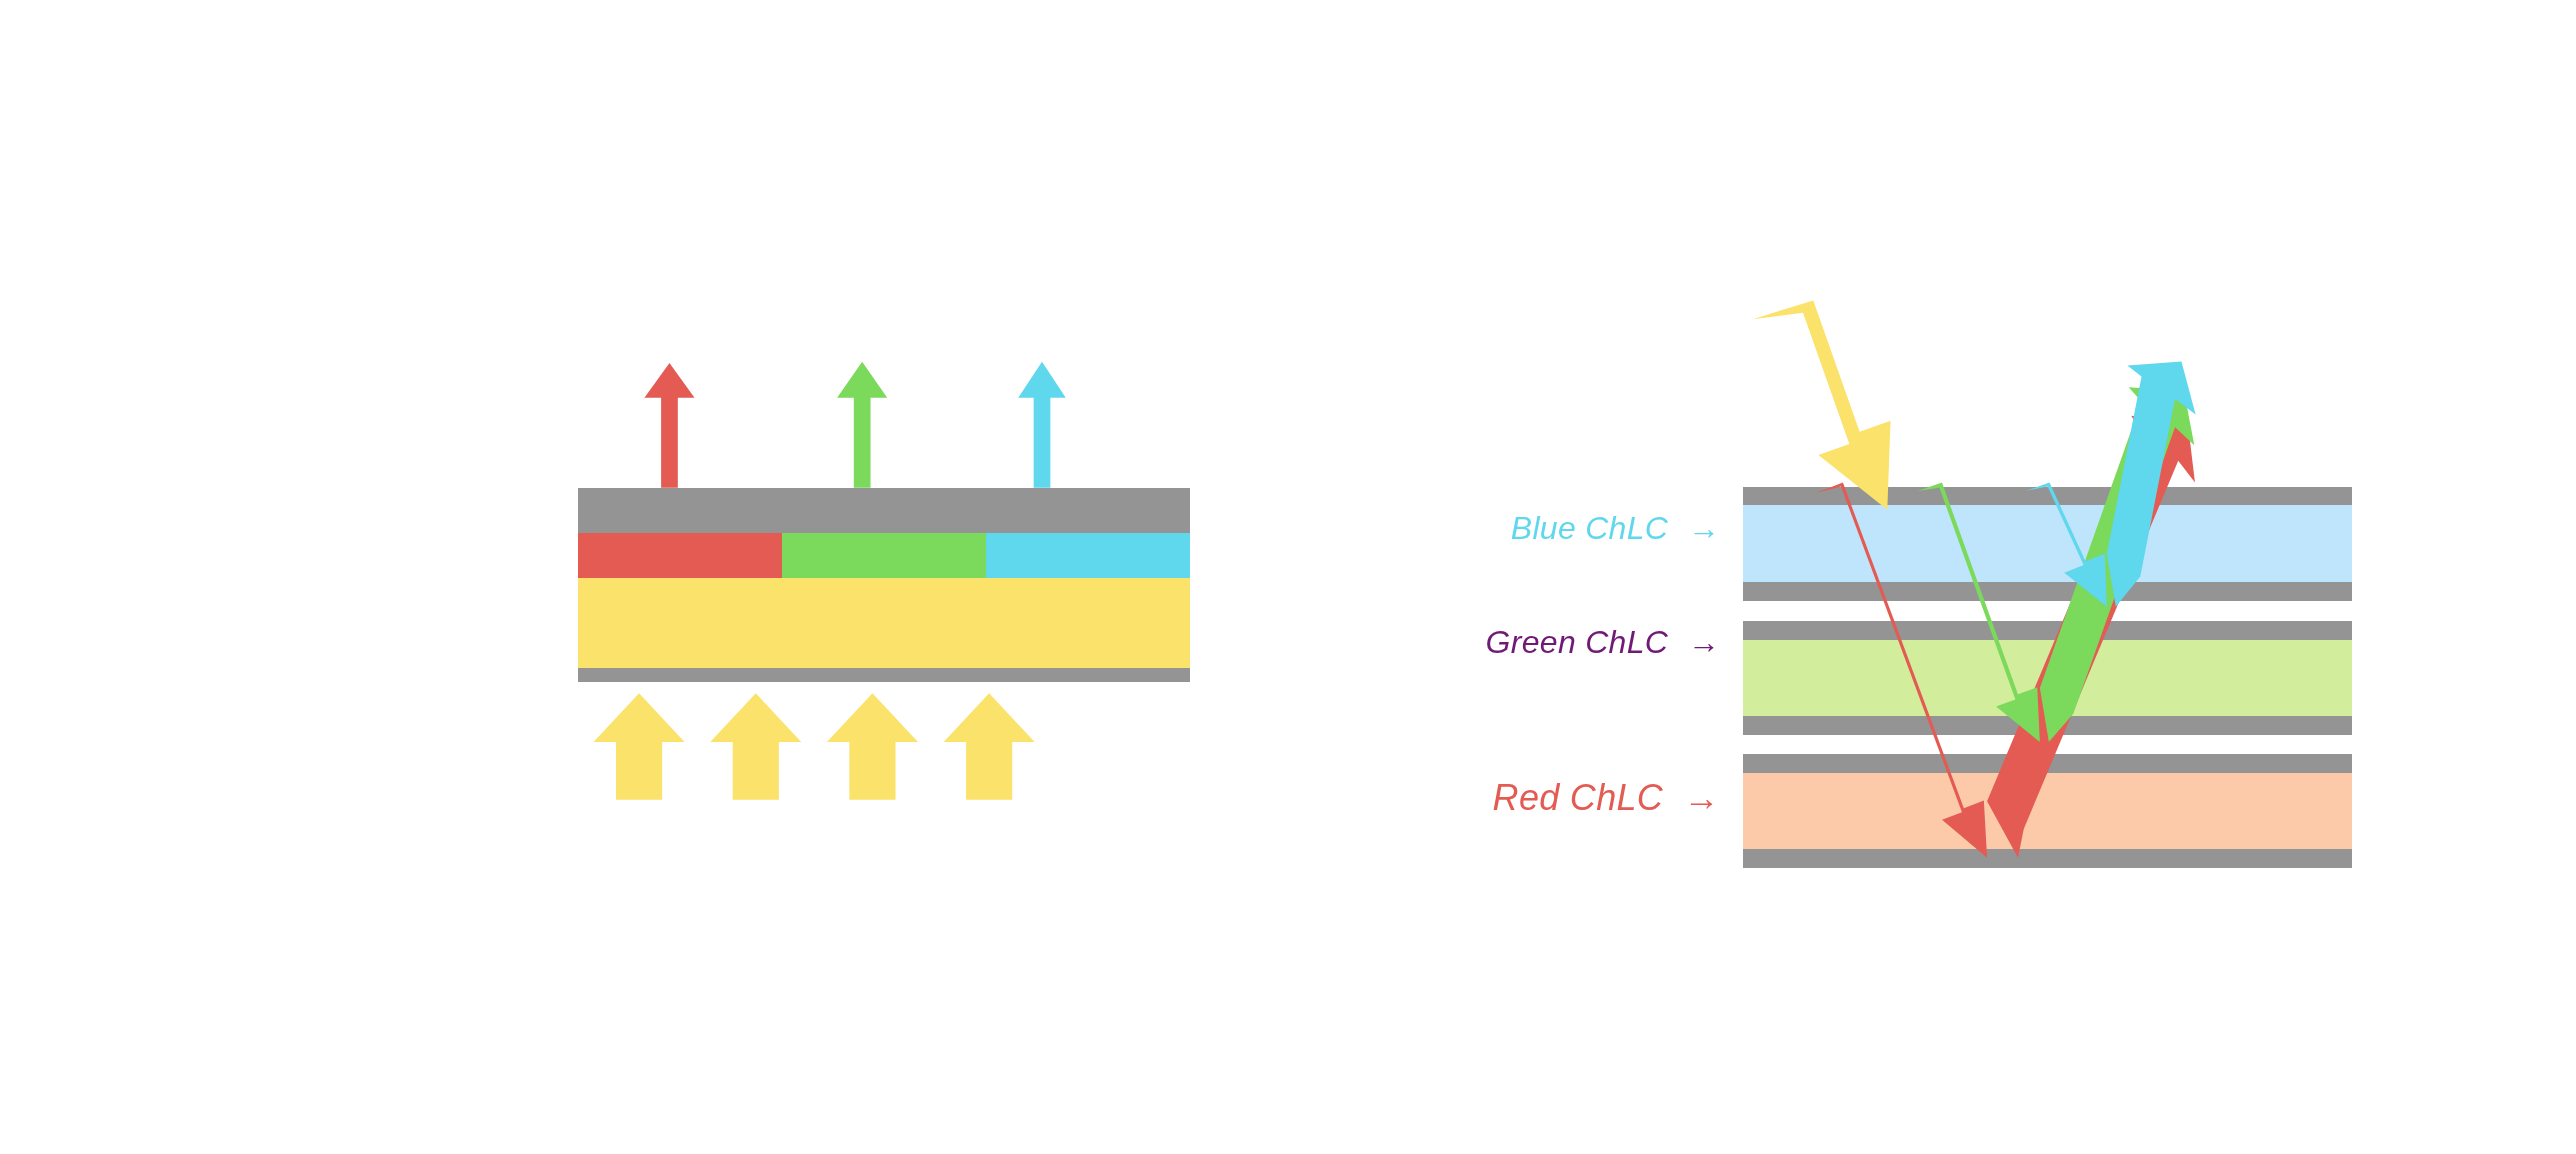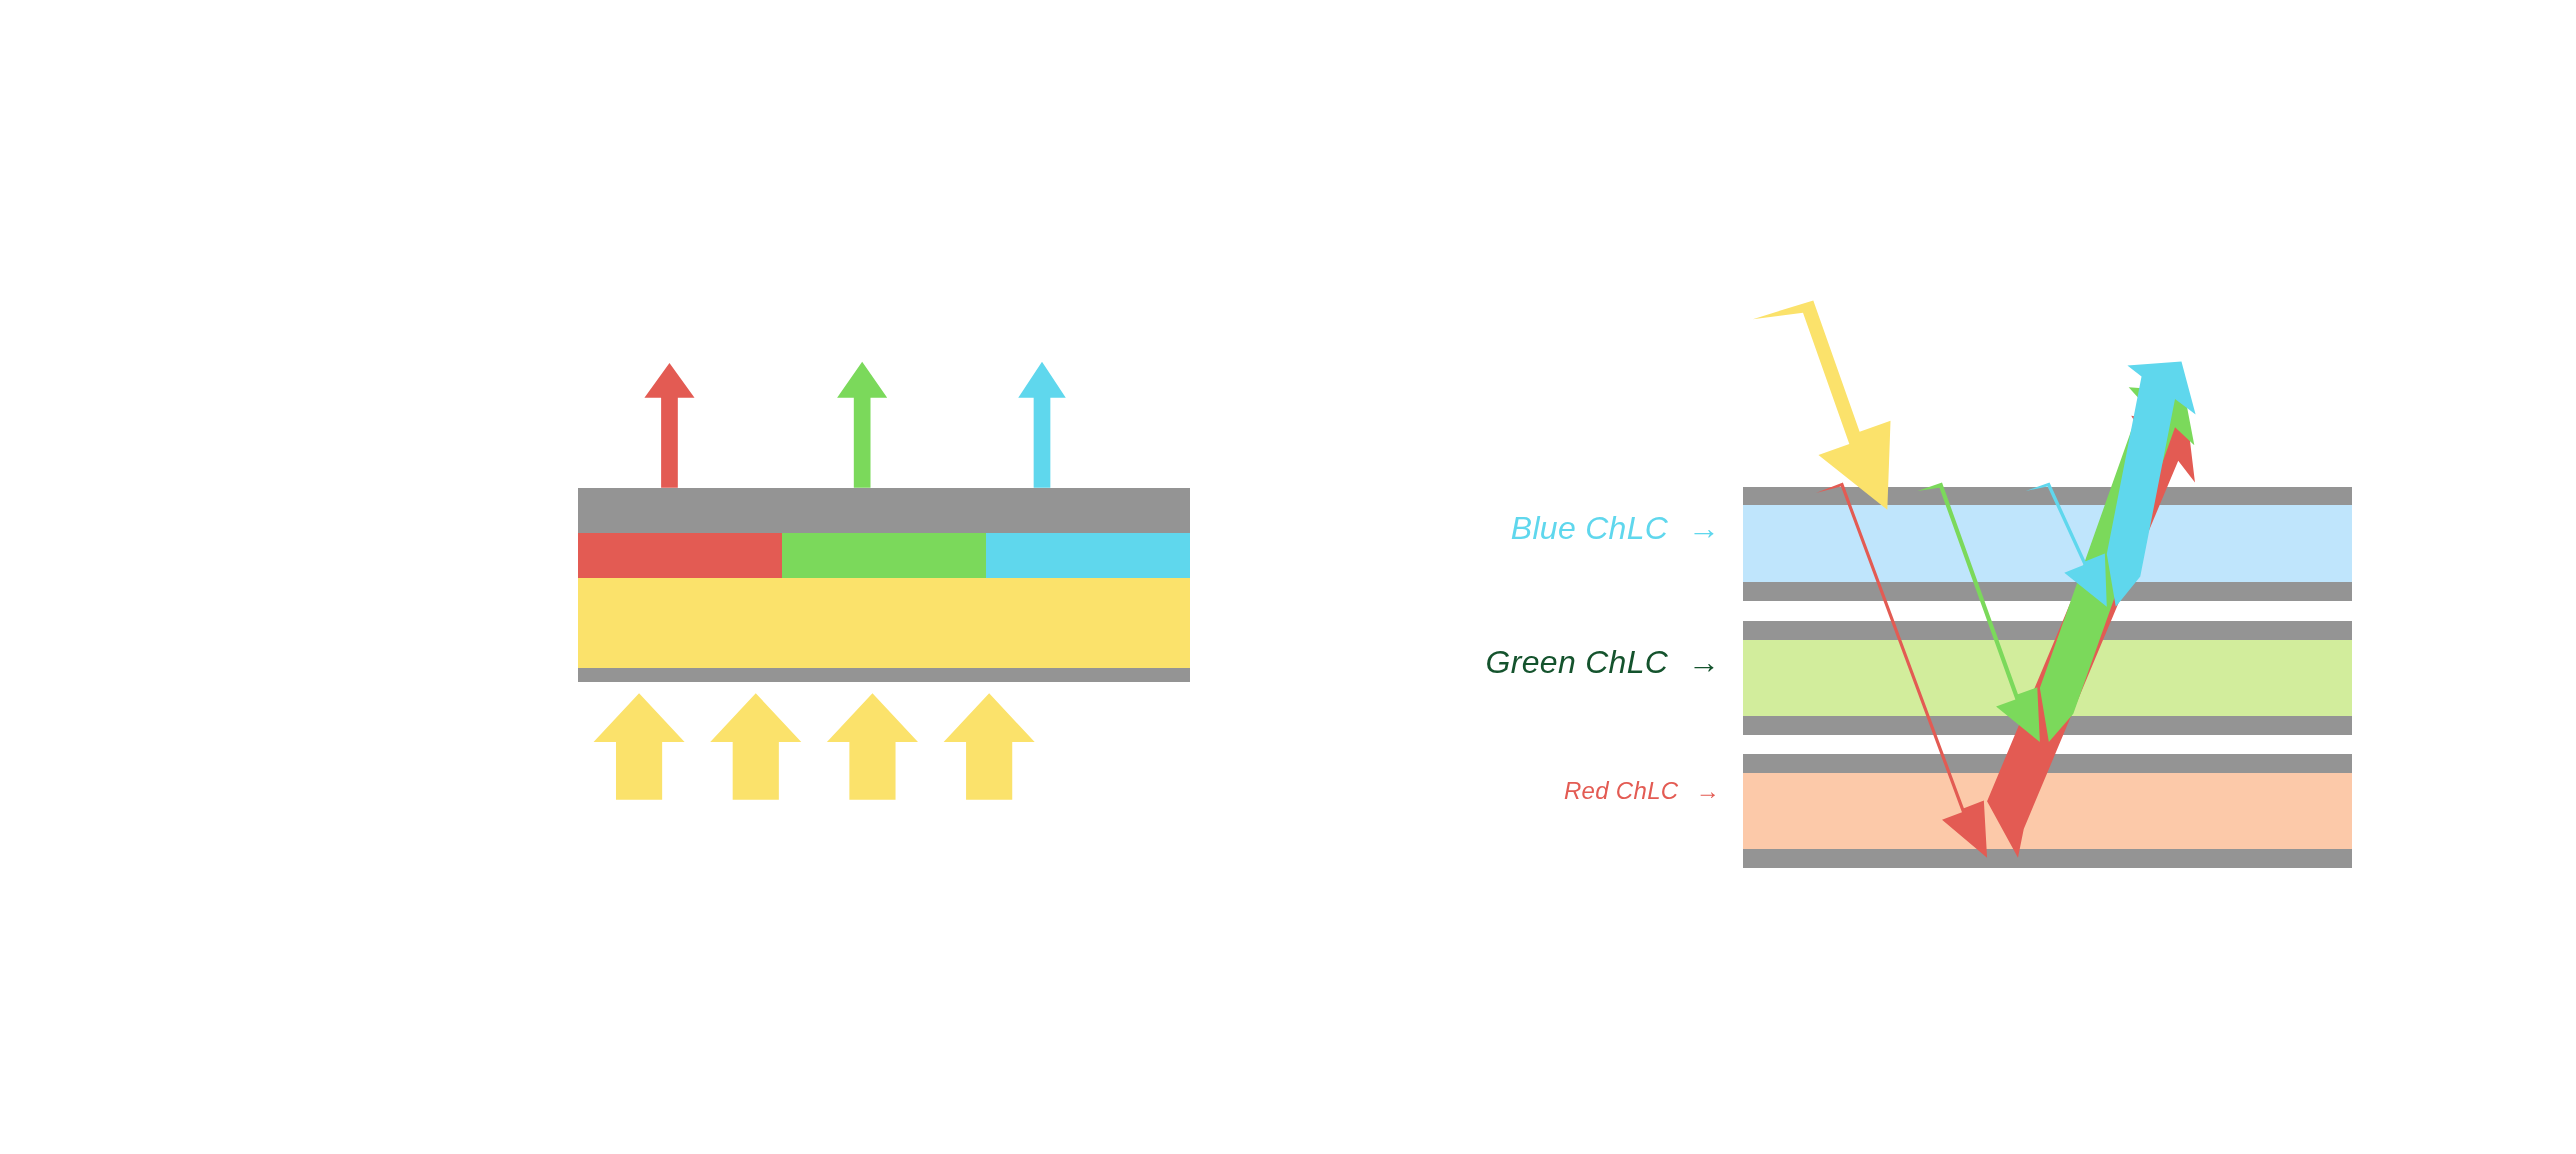--- a/index.html
+++ b/index.html
@@ -105,25 +105,25 @@
           <path d="M660 523 L646 441 L700 165 L678 148 L762 142 L784 224 L752 200 L698 476 Z"></path>
         </g>
       </svg>
     </div>
 
     <div class="label" style="left:-422px;top:240px;width:399px;text-align:right;color:#5FD7ED;font-size:32px;">
       <span>Blue ChLC</span>
       <span style="padding-left:10.3px;">→</span>
     </div>
 
-    <div class="label" style="left:-422px;top:374px;width:399px;text-align:right;color:#14532d;font-size:32px;">
+    <div class="label" style="left:-422px;top:354px;width:399px;text-align:right;color:#701a75;font-size:32px;">
       <span>Green ChLC</span>
       <span style="padding-left:10.3px;">→</span>
     </div>
 
-    <div class="label" style="left:-422px;top:507px;width:399px;text-align:right;color:#E35B53;font-size:24px;">
+    <div class="label" style="left:-422px;top:507px;width:399px;text-align:right;color:#E35B53;font-size:36px;">
       <span>Red ChLC</span>
       <span style="padding-left:10.3px;">→</span>
     </div>
 
   </div>
 </div>
 
 
 </body></html>

